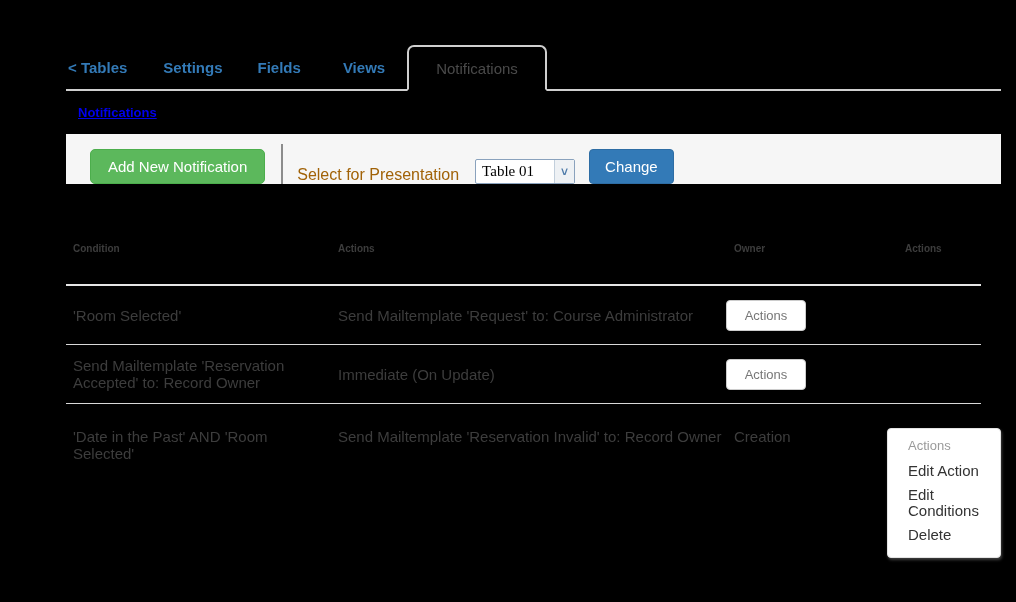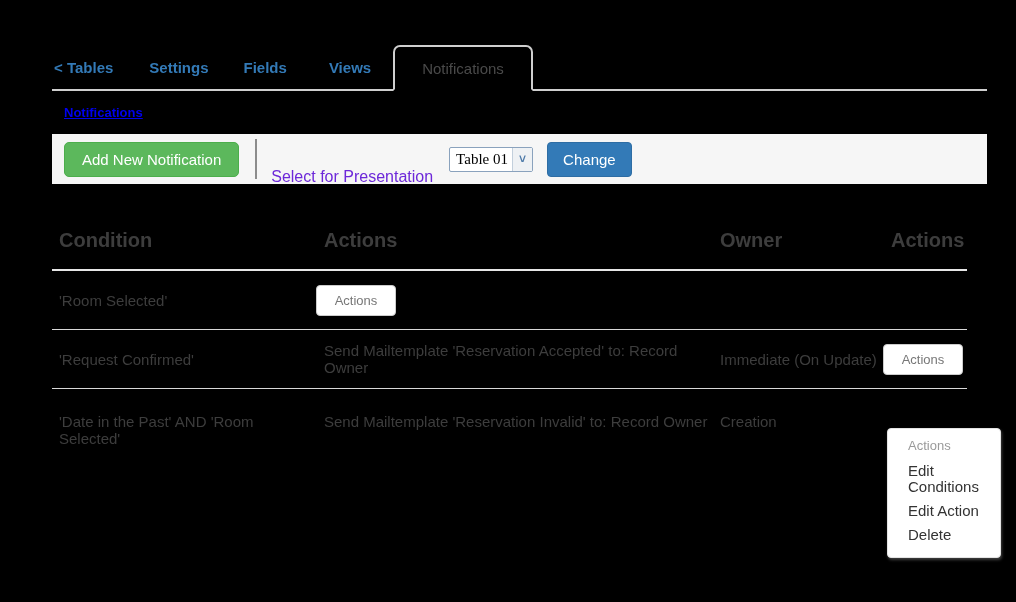--- a/index.html
+++ b/index.html
@@ -1,19 +1,19 @@
 <!DOCTYPE html>
 <html><head>
 <meta charset="utf-8">
 <style>
   * { margin:0; padding:0; box-sizing:border-box; }
   html,body { width:1016px; height:602px; background:#000; overflow:hidden;
               font-family:"Liberation Sans", sans-serif; }
   .page { position:relative; width:1016px; height:602px; background:#000; }
-  .content { position:absolute; left:52px; top:45px; width:935px; }
+  .content { position:absolute; left:66px; top:45px; width:935px; }
 
   
   .tabbar { display:flex; align-items:center; height:46px;
             border-bottom:2px solid #cfcfcf; }
   .tab-link { color:#337ab7; font-size:15px; font-weight:bold; text-decoration:none;
               cursor:pointer; white-space:nowrap; }
   .tab-link.tables { margin-left:2px; }
   .tab-link.settings { margin-left:36px; }
   .tab-link.fields { margin-left:35px; }
   .tab-link.views { margin-left:42px; }
@@ -21,44 +21,44 @@
                 display:flex; align-items:center; padding:0 27px;
                 background:#000; border:2px solid #cfcfcf; border-bottom:2px solid #000;
                 border-radius:7px 7px 0 0; color:#4a4a4a; font-size:15px; z-index:2; }
 
   
   .crumb-row { height:43px; display:flex; align-items:center; }
   .crumb-link { margin-left:12px; color:#0000ee; font-size:13px; font-weight:bold;
                 text-decoration:underline; cursor:pointer; }
 
   
-  .toolbar { height:50px; background:#f6f6f6; display:flex; align-items:center;
-             padding-left:12px; }
+  .toolbar { height:50px; background:#f6f6f6; display:flex; align-items:flex-end;
+             padding-left:24px; }
   .btn-green { background:#5cb85c; border:1px solid #4cae4c; border-radius:5px;
                color:#fff; font-size:15px; padding:8px 17px; cursor:pointer;
                font-family:"Liberation Sans", sans-serif; }
   .tb-divider { width:2px; height:40px; background:#8c8c8c; margin:0 14px 0 16px; }
-  .tb-label { color:#6d28d9; font-size:16px; margin-right:16px;margin-top:36px; }
-  .fake-select { display:flex; align-items:stretch; width:84px; height:25px;
+  .tb-label { color:#a16207; font-size:16px; margin-right:16px;margin-top:36px; }
+  .fake-select { display:flex; align-items:stretch; width:100px; height:25px;
                  background:#fff; border:1px solid #8aa2bd; border-radius:2px;
                  cursor:pointer; }
   .fake-select .val { flex:1; font-family:"Liberation Serif", serif; font-size:15px;
                       color:#000; padding:3px 0 0 6px; white-space:nowrap; }
   .fake-select .chev { width:20px; background:#eef1f4; border-left:1px solid #c2cfdc;
                        display:flex; align-items:center; justify-content:center;
                        color:#4d7aa9; font-size:12px; font-weight:bold; }
   .btn-blue { background:#337ab7; border:1px solid #2e6da4; border-radius:4px;
               color:#fff; font-size:15px; padding:8px 15px; margin-left:14px;
               cursor:pointer; font-family:"Liberation Sans", sans-serif; }
 
   
   .ntable { width:915px; margin-top:0; color:#3d3d3d; }
   .trow { display:grid; grid-template-columns:265px 396px 171px auto;
           padding-left:7px; align-items:center; }
-  .thead { height:87px; font-weight:bold; font-size:20px;
+  .thead { height:102px; font-weight:bold; font-size:10px;
            border-bottom:2px solid #e6e6e6; }
   .thead > div { padding-top:28px; }
   .tbody-row { height:59px; font-size:15px; }
   .tbody-row.bordered { border-bottom:1px solid #d8d8d8; }
   .cell { padding-right:10px; }
   .btn-actions { background:#fff; border:1px solid #ccc; border-radius:4px;
                  color:#777; font-size:13px; width:80px; height:31px;
                  margin-left:-8px; cursor:pointer;
                  font-family:"Liberation Sans", sans-serif; }
 
@@ -103,42 +103,42 @@
     <div class="ntable">
       <div class="trow thead">
         <div class="cell">Condition</div>
         <div class="cell">Actions</div>
         <div class="cell">Owner</div>
         <div class="cell">Actions</div>
       </div>
 
       <div class="trow tbody-row bordered">
         <div class="cell">'Room Selected'</div>
+        <div class="cell">Send Mailtemplate 'Request' to: Course Administrator</div>
         <div>
           <button class="btn-actions">Actions</button>
         </div>
       </div>
 
       <div class="trow tbody-row bordered">
-        <div class="cell">'Request Confirmed'</div>
         <div class="cell">Send Mailtemplate 'Reservation Accepted' to: Record Owner</div>
         <div class="cell">Immediate (On Update)</div>
         <div>
           <button class="btn-actions">Actions</button>
         </div>
       </div>
 
       <div class="trow tbody-row" style="align-items:start; padding-top:24px; height:80px;">
         <div class="cell">'Date in the Past' AND 'Room Selected'</div>
         <div class="cell">Send Mailtemplate 'Reservation Invalid' to: Record Owner</div>
         <div class="cell">Creation</div>
         <div></div>
       </div>
     </div>
   </div>
 
   <div class="menu">
     <div class="menu-header">Actions</div>
+    <div class="menu-item">Edit Action</div>
     <div class="menu-item">Edit Conditions</div>
-    <div class="menu-item">Edit Action</div>
     <div class="menu-item">Delete</div>
   </div>
 </div>
 
 </body></html>

